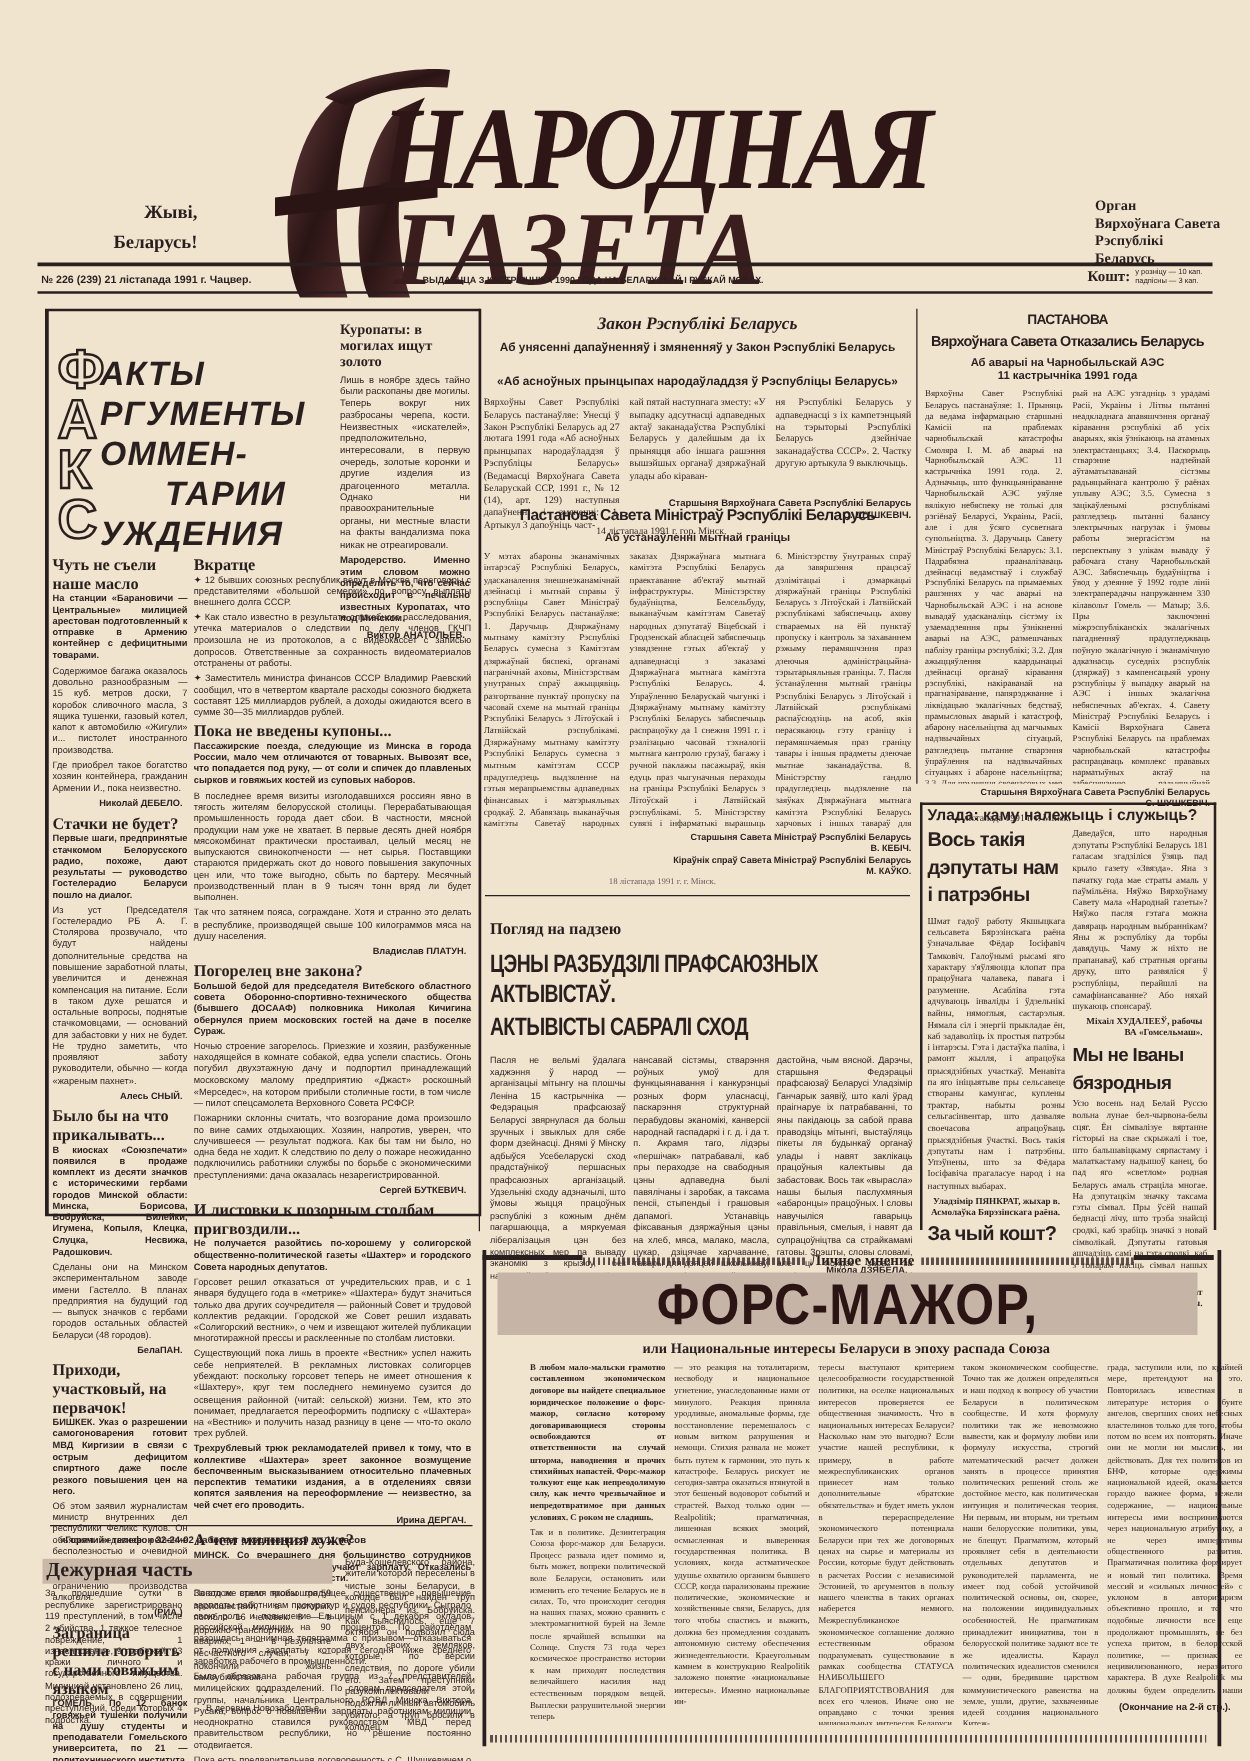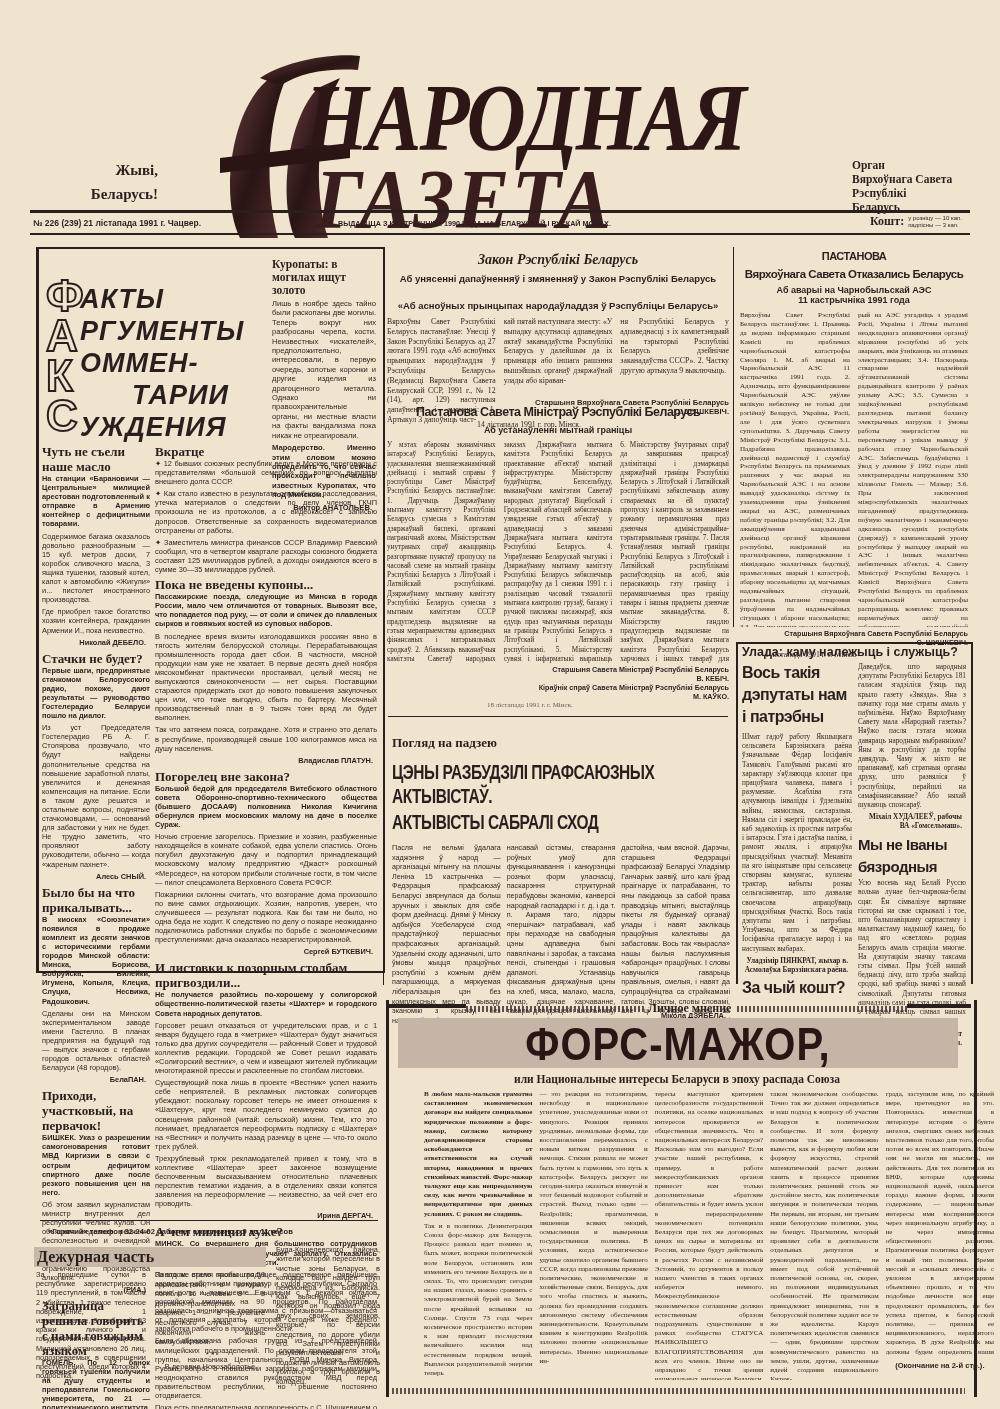--- a/index.html
+++ b/index.html
@@ -34,21 +34,21 @@
       </linearGradient>
     </defs>
     <path d="M40 190 C20 150 30 60 70 30 L90 22 C70 60 62 130 78 190 Z" fill="url(#lg)"></path>
     <path d="M95 190 C78 150 88 70 118 40 L140 30 C118 70 112 140 128 190 Z" fill="url(#lg)"></path>
     <path d="M20 110 L150 95 L150 110 L20 125 Z" fill="#2a1414"></path>
     <path d="M60 30 C90 10 140 5 160 8 L158 22 C130 20 100 24 80 38 Z" fill="url(#lg)"></path>
   </svg>
   <div class="abs" style="left:305px;top:72px;font-family:'Liberation Serif',serif;font-weight:bold;font-style:italic;font-size:82px;line-height:82px;color:#2e1616;letter-spacing:-2px;transform:scaleY(1.15);transform-origin:left top;">НАРОДНАЯ</div>
   <div class="abs" style="left:315px;top:158px;font-family:'Liberation Serif',serif;font-weight:bold;font-style:italic;font-size:80px;line-height:80px;color:#3a1e1e;letter-spacing:2px;transform:scaleY(1.05);transform-origin:left top;">ГАЗЕТА</div>
 
-  <div class="abs" style="left:852px;top:158px;font-size:11.5px;font-weight:bold;line-height:14px;">
+  <div class="abs" style="left:876px;top:158px;font-size:11.5px;font-weight:bold;line-height:14px;">
     <div>Орган</div>
     <div>Вярхоўнага Савета</div>
     <div>Рэспублікі</div>
     <div>Беларусь</div>
   </div>
 </div>
 
 <div class="rule" style="left:30px;top:210px;width:940px;height:3px;"></div>
 <div class="abs sans" style="left:33px;top:218px;font-size:8.5px;font-weight:bold;">№ 226 (239) 21 лістапада 1991 г. Чацвер.</div>
 <div class="abs sans" style="left:338px;top:219px;font-size:7.2px;font-weight:bold;">ВЫДАЕЦЦА З КАСТРЫЧНІКА 1990 ГОДА НА БЕЛАРУСКАЙ І РУСКАЙ МОВАХ.</div>
@@ -128,31 +128,31 @@
   </div>
   <div>
     <div class="h-serif" style="font-size:13px;line-height:15px;">Пока не введены купоны...</div>
     <p class="txt-s lead" style="font-size:7.4px;line-height:9.1px;">Пассажирские поезда, следующие из Минска в города России, мало чем отличаются от товарных. Вывозят все, что попадается под руку, — от соли и спичек до плавленых сырков и говяжьих костей из суповых наборов.</p>
     <p class="txt-s" style="font-size:7.4px;line-height:9.1px;">В последнее время визиты изголодавшихся россиян явно в тягость жителям белорусской столицы. Перерабатывающая промышленность города дает сбои. В частности, мясной продукции нам уже не хватает. В первые десять дней ноября мясокомбинат практически простаивал, целый месяц не выпускаются свинокопчености — нет сырья. Поставщики стараются придержать скот до нового повышения закупочных цен или, что тоже выгодно, сбыть по бартеру. Месячный производственный план в 9 тысяч тонн вряд ли будет выполнен.</p>
     <p class="txt-s" style="font-size:7.4px;line-height:9.1px;">Так что затянем пояса, сограждане. Хотя и странно это делать в республике, производящей свыше 100 килограммов мяса на душу населения.</p>
     <div class="sig" style="font-size:7.4px;">Владислав ПЛАТУН.</div>
   </div>
   <div>
     <div class="h-serif" style="font-size:13px;line-height:15px;">Погорелец вне закона?</div>
-    <p class="txt-s lead" style="font-size:7.4px;line-height:9.1px;">Большой бедой для председателя Витебского областного совета Оборонно-спортивно-технического общества (бывшего ДОСААФ) полковника Николая Кичигина обернулся прием московских малому на даче в поселке Сураж.</p>
+    <p class="txt-s lead" style="font-size:7.4px;line-height:9.1px;">Большой бедой для председателя Витебского областного совета Оборонно-спортивно-технического общества (бывшего ДОСААФ) полковника Николая Кичигина обернулся прием московских гостей на даче в поселке Сураж.</p>
     <p class="txt-s" style="font-size:7.4px;line-height:9.1px;">Ночью строение загорелось. Приезжие и хозяин, разбуженные находящейся в комнате собакой, едва успели спастись. Огонь погубил двухэтажную дачу и подпортил принадлежащий московскому малому предприятию «Джаст» роскошный «Мерседес», на котором прибыли столичные гости, в том числе — пилот спецсамолета Верховного Совета РСФСР.</p>
     <p class="txt-s" style="font-size:7.4px;line-height:9.1px;">Пожарники склонны считать, что возгорание дома произошло по вине самих отдыхающих. Хозяин, напротив, уверен, что случившееся — результат поджога. Как бы там ни было, но одна беда не ходит. К следствию по делу о пожаре неожиданно подключились работники службы по борьбе с экономическими преступлениями: дача оказалась незарегистрированной.</p>
     <div class="sig" style="font-size:7.4px;">Сергей БУТКЕВИЧ.</div>
   </div>
   <div>
     <div class="h-serif" style="font-size:13px;line-height:15px;">И листовки к позорным столбам пригвоздили...</div>
     <p class="txt-s lead" style="font-size:7.4px;line-height:9.1px;">Не получается разойтись по-хорошему у солигорской общественно-политической газеты «Шахтер» и городского Совета народных депутатов.</p>
     <p class="txt-s" style="font-size:7.4px;line-height:9.1px;">Горсовет решил отказаться от учредительских прав, и с 1 января будущего года в «метрике» «Шахтера» будут значиться только два других соучредителя — районный Совет и трудовой коллектив редакции. Городской же Совет решил издавать «Солигорский вестник», о чем и извещают жителей публикации многотиражной прессы и расклеенные по столбам листовки.</p>
     <p class="txt-s" style="font-size:7.4px;line-height:9.1px;">Существующий пока лишь в проекте «Вестник» успел нажить себе неприятелей. В рекламных листовках солигорцев убеждают: поскольку горсовет теперь не имеет отношения к «Шахтеру», круг тем последнего неминуемо сузится до освещения районной (читай: сельской) жизни. Тем, кто это понимает, предлагается переоформить подписку с «Шахтера» на «Вестник» и получить назад разницу в цене — что-то около трех рублей.</p>
-    <p class="txt-s" style="font-size:7.4px;line-height:9.1px;">Трехрублевый трюк рекламодателей привел к тому, что в коллективе «Шахтера» зреет законное возмущение беспочвенным высказыванием относительно плачевных перспектив тематики издания, а в отделениях связи копятся заявления на переоформление — неизвестно, за чей счет его проводить.</p>
+    <p class="txt-s" style="font-size:7.4px;line-height:9.1px;font-weight:bold;">Трехрублевый трюк рекламодателей привел к тому, что в коллективе «Шахтера» зреет законное возмущение беспочвенным высказыванием относительно плачевных перспектив тематики издания, а в отделениях связи копятся заявления на переоформление — неизвестно, за чей счет его проводить.</p>
     <div class="sig" style="font-size:7.4px;">Ирина ДЕРГАЧ.</div>
   </div>
   <div>
     <div class="h-serif" style="font-size:13px;line-height:15px;">А чем милиция хуже?</div>
     <p class="txt-s lead" style="font-size:7.4px;line-height:9.1px;">МИНСК. Со вчерашнего дня большинство сотрудников городской милиции не получают зарплату. Отказались сами. Службу продолжают нести.</p>
     <p class="txt-s" style="font-size:7.4px;line-height:9.1px;">Поводом стало якобы грядущее существенное повышение зарплаты работникам прокуратур и судов республики. Сыграло свою роль и повышение Ельциным с 1 декабря окладов российской милиции на 90 процентов. По райотделам разошлась анонимная телеграмма с призывом—отказываться от получения зарплаты, которая сегодня ниже среднего заработка рабочего в промышленности.</p>
     <p class="txt-s" style="font-size:7.4px;line-height:9.1px;">Была образована рабочая группа из 7 представителей милицейских подразделений. По словам председателя этой группы, начальника Центрального РОВД Минска Виктора Русака, вопрос о повышении зарплаты работникам милиции неоднократно ставился руководством МВД перед правительством республики, но решение постоянно отодвигается.</p>
     <p class="txt-s" style="font-size:7.4px;line-height:9.1px;">Пока есть предварительная договоренность с С. Шушкевичем о рассмотрении Президиумом ВС Республики Беларусь вопроса о повышении зарплаты одновременно милиции, работникам прокуратур и судов. На заседании смогут присутствовать и представители трех правоохранительных ведомств.</p>
 
   </div>

